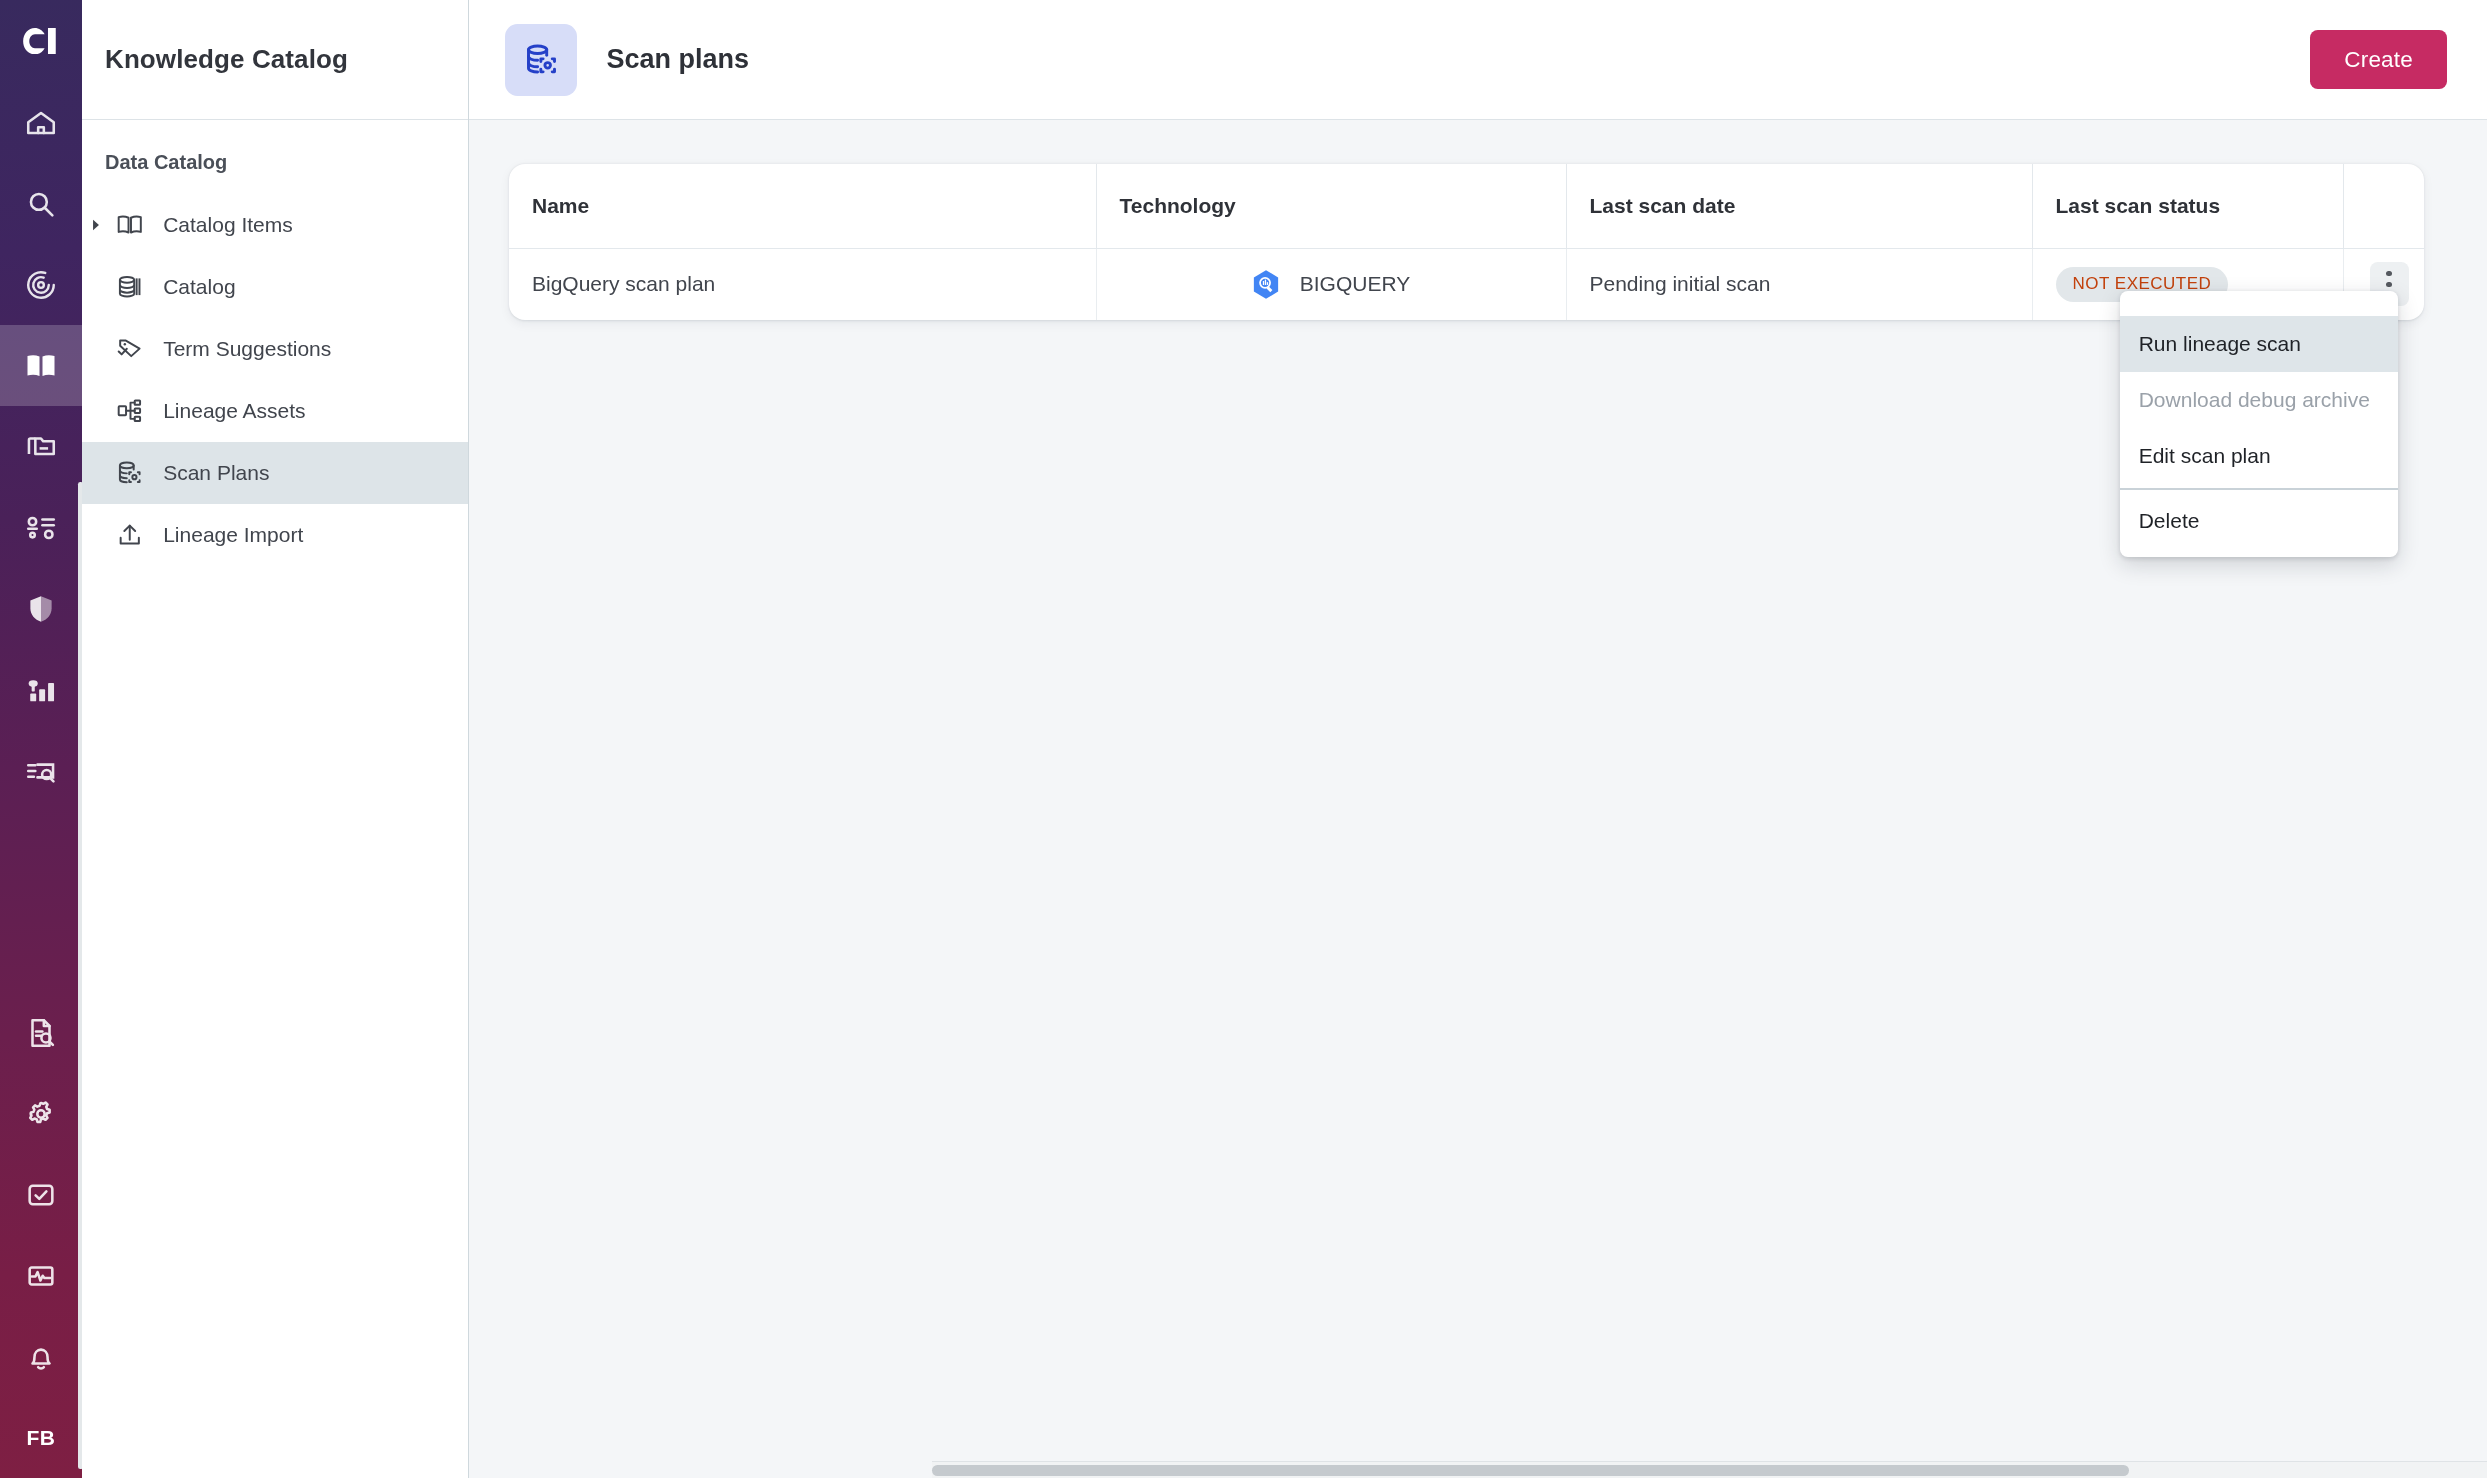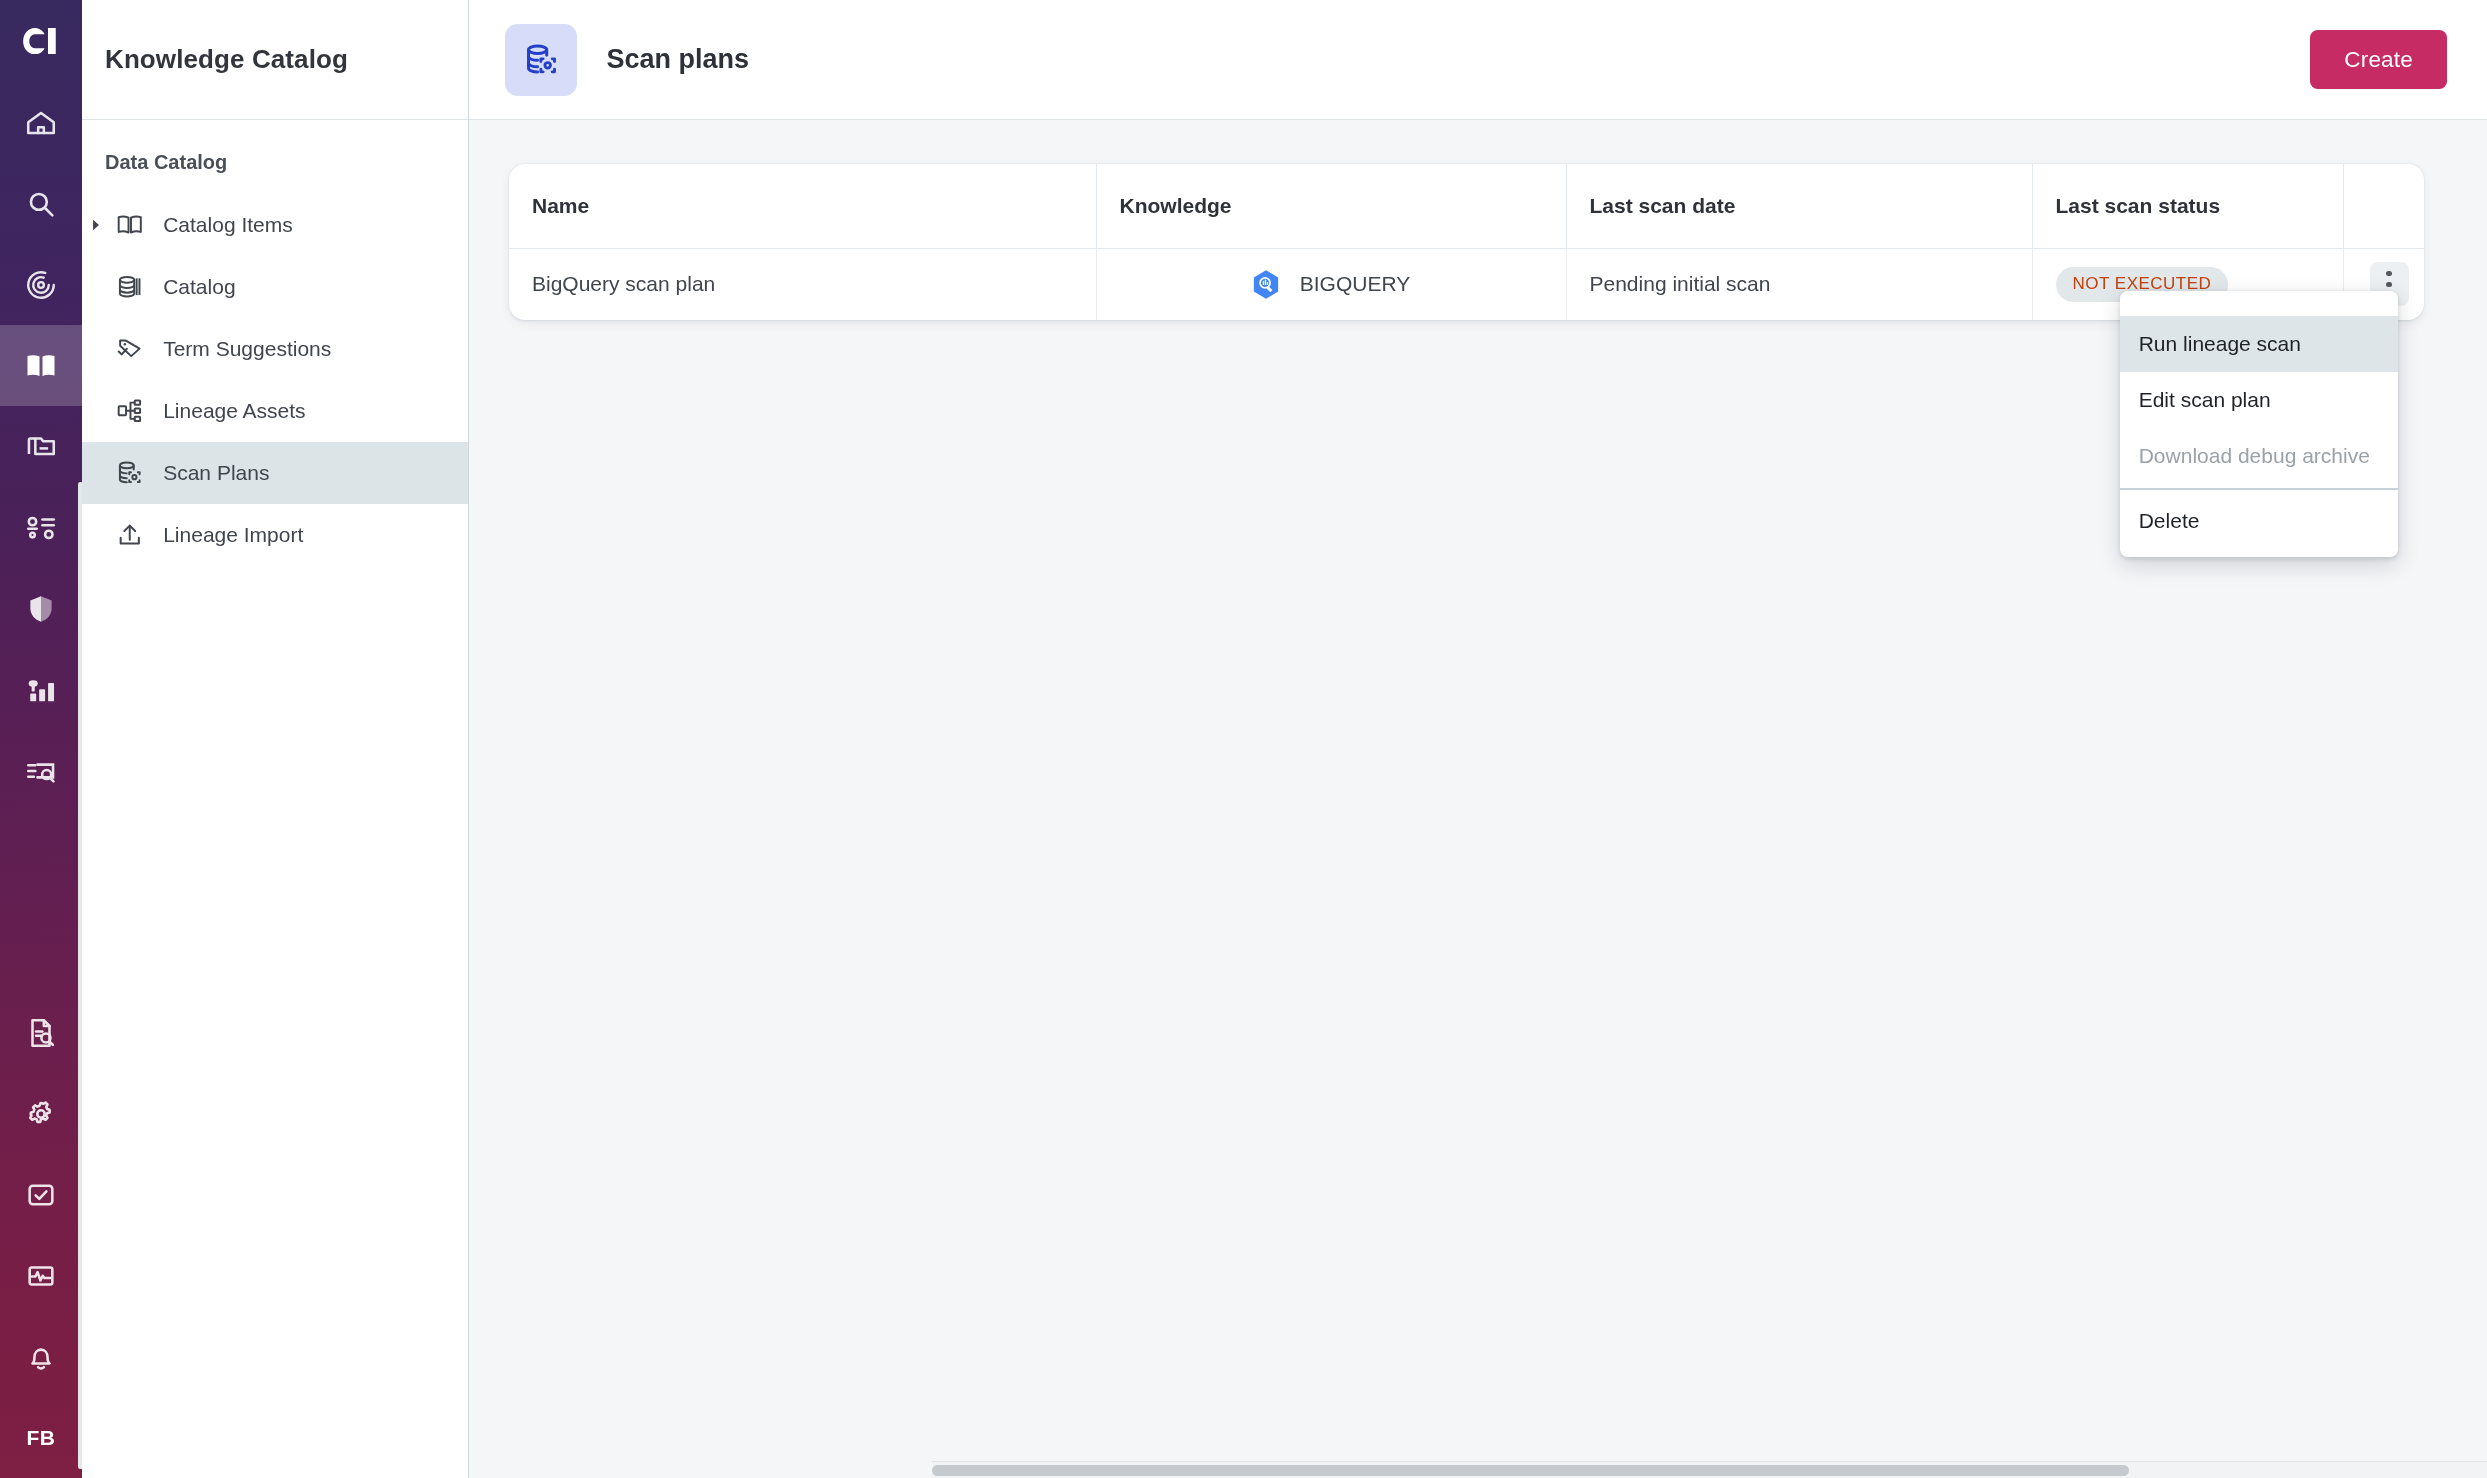--- a/index.html
+++ b/index.html
@@ -621,21 +621,21 @@
           <colgroup>
             <col class="col-name">
               <col class="col-tech">
               <col class="col-date">
               <col class="col-status">
               <col class="col-actions">
           </colgroup>
           <thead>
             <tr>
               <th>Name</th>
-              <th>Knowledge</th>
+              <th>Technology</th>
               <th>Last scan date</th>
               <th>Last scan status</th>
               <th></th>
             </tr>
           </thead>
           <tbody>
             <tr>
               <td>BigQuery scan plan</td>
               <td>
                 <span class="tech-cell">
@@ -670,20 +670,20 @@
 
     </div>
 
     <div class="hscroll-track">
       <div class="hscroll-thumb"></div>
     </div>
   </div>
 
   <div class="context-menu">
     <div class="menu-item highlight">Run lineage scan</div>
+    <div class="menu-item disabled">Download debug archive</div>
     <div class="menu-item">Edit scan plan</div>
-    <div class="menu-item disabled">Download debug archive</div>
     <div class="menu-sep"></div>
     <div class="menu-item">Delete</div>
   </div>
 
 </div>
 
 
 </body></html>

